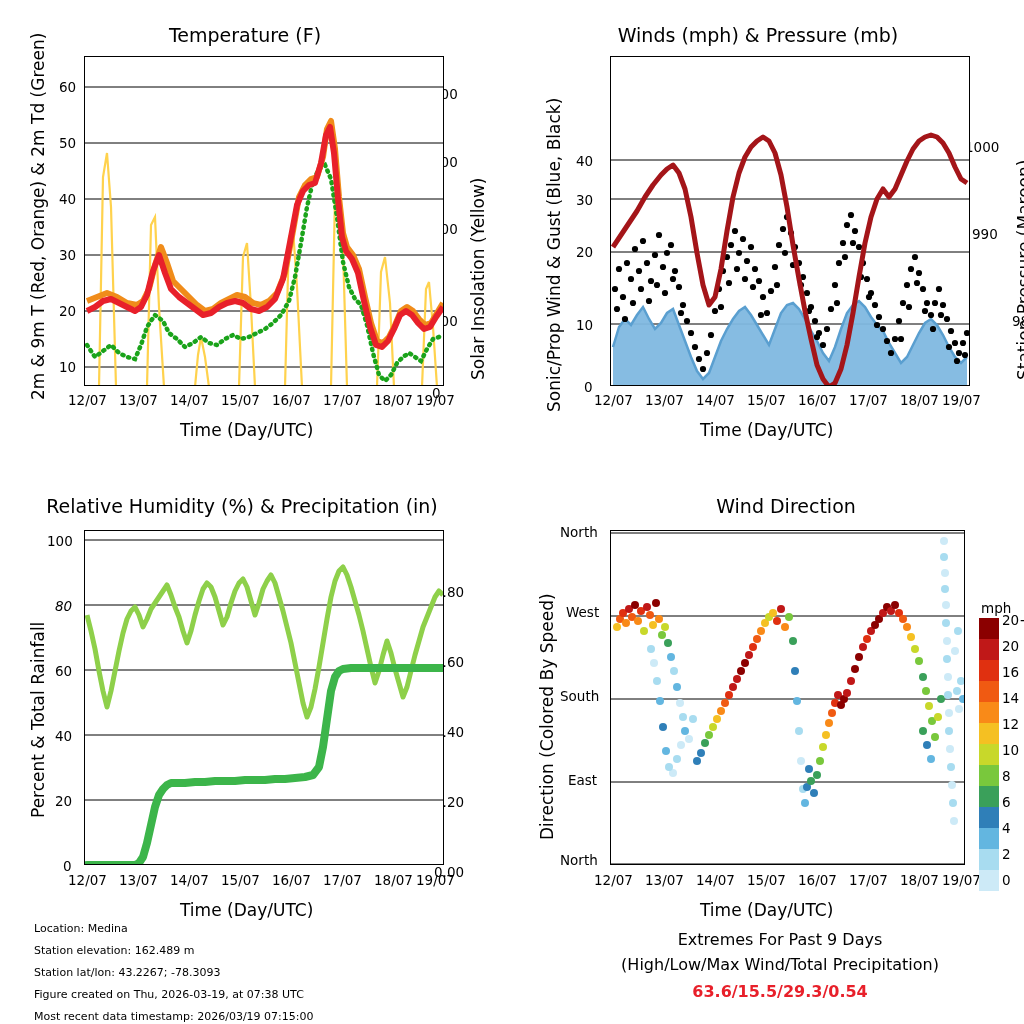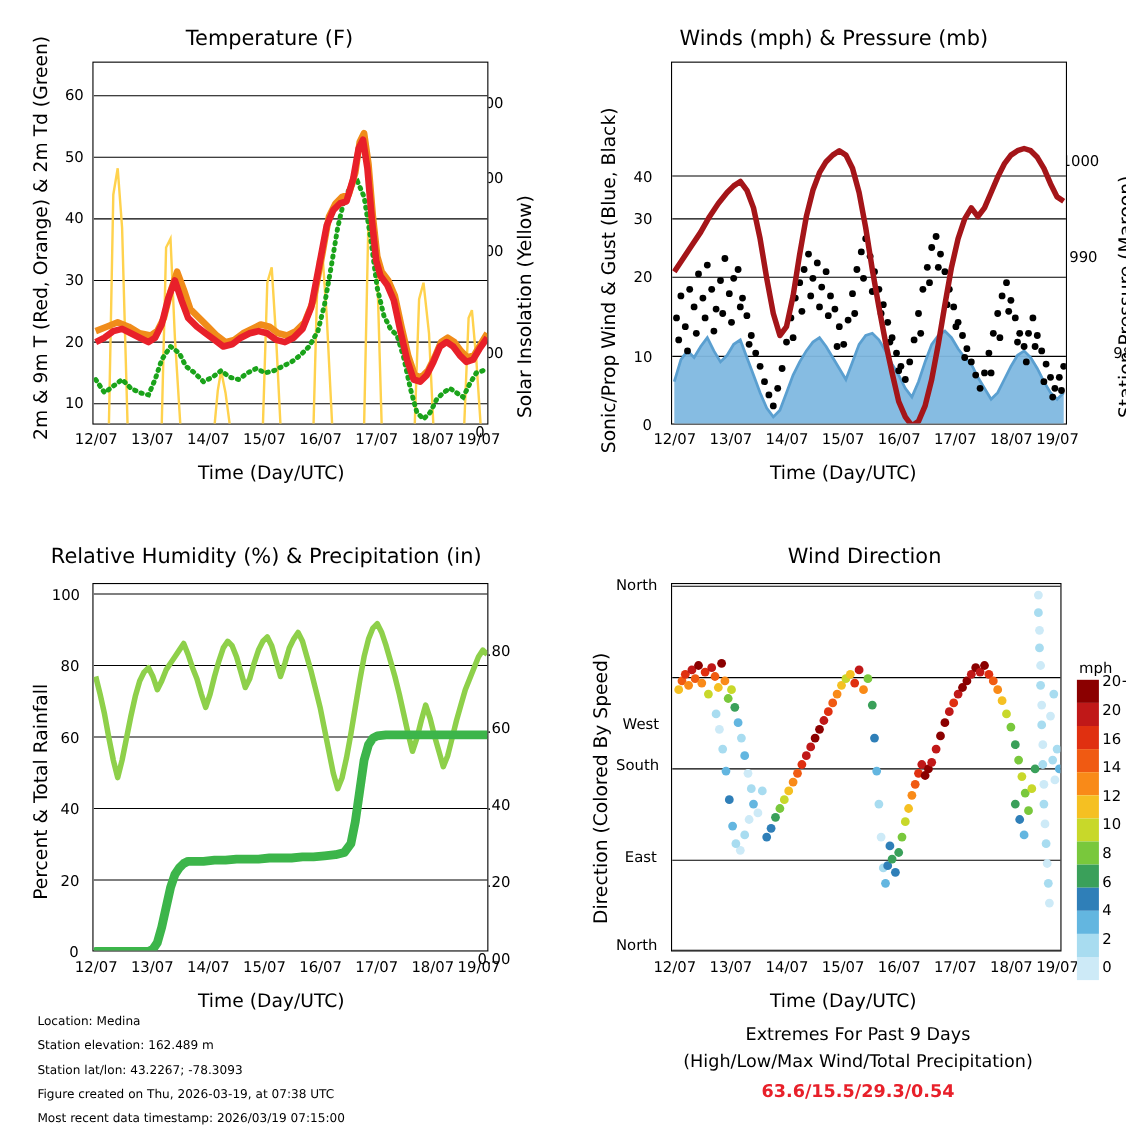--- a/index.html
+++ b/index.html
@@ -336,21 +336,21 @@
   <div class="panel">
     <div class="panel-title" style="left:22px; top:495px; width:440px;">Relative Humidity (%) &amp; Precipitation (in)</div>
 
     <div class="axis-label vert" style="left:28px; top:818px;">Percent &amp; Total Rainfall</div>
     <div class="axis-label" style="left:180px; top:900px;">Time (Day/UTC)</div>
 
     <div class="tick-label" style="left:63px; top:858px;">0</div>
     <div class="tick-label" style="left:55px; top:793px;">20</div>
     <div class="tick-label" style="left:55px; top:728px;">40</div>
     <div class="tick-label" style="left:55px; top:663px;">60</div>
-    <div class="tick-label" style="left:55px; top:598px;">80</div>
+    <div class="tick-label" style="left:55px; top:598px;font-style:italic;">80</div>
     <div class="tick-label" style="left:47px; top:533px;">100</div>
 
     <div class="tick-label" style="left:434px; top:864px;">0.00</div>
     <div class="tick-label" style="left:434px; top:794px;">0.20</div>
     <div class="tick-label" style="left:434px; top:724px;">0.40</div>
     <div class="tick-label" style="left:434px; top:654px;">0.60</div>
     <div class="tick-label" style="left:434px; top:584px;">0.80</div>
 
     <div class="tick-label" style="left:68px; top:872px;">12/07</div>
     <div class="tick-label" style="left:119px; top:872px;">13/07</div>
@@ -380,21 +380,21 @@
     </div>
   </div>
 
   <div class="panel">
     <div class="panel-title" style="left:686px; top:495px; width:200px;">Wind Direction</div>
 
     <div class="axis-label vert" style="left:537px; top:840px;">Direction (Colored By Speed)</div>
     <div class="axis-label" style="left:700px; top:900px;">Time (Day/UTC)</div>
 
     <div class="tick-label" style="left:560px; top:524px;">North</div>
-    <div class="tick-label" style="left:566px; top:604px;margin-top:47px;">West</div>
+    <div class="tick-label" style="left:566px; top:604px;">West</div>
     <div class="tick-label" style="left:560px; top:688px;">South</div>
     <div class="tick-label" style="left:568px; top:772px;">East</div>
     <div class="tick-label" style="left:560px; top:852px;">North</div>
 
     <div class="tick-label" style="left:594px; top:872px;">12/07</div>
     <div class="tick-label" style="left:645px; top:872px;">13/07</div>
     <div class="tick-label" style="left:696px; top:872px;">14/07</div>
     <div class="tick-label" style="left:747px; top:872px;">15/07</div>
     <div class="tick-label" style="left:798px; top:872px;">16/07</div>
     <div class="tick-label" style="left:849px; top:872px;">17/07</div>

